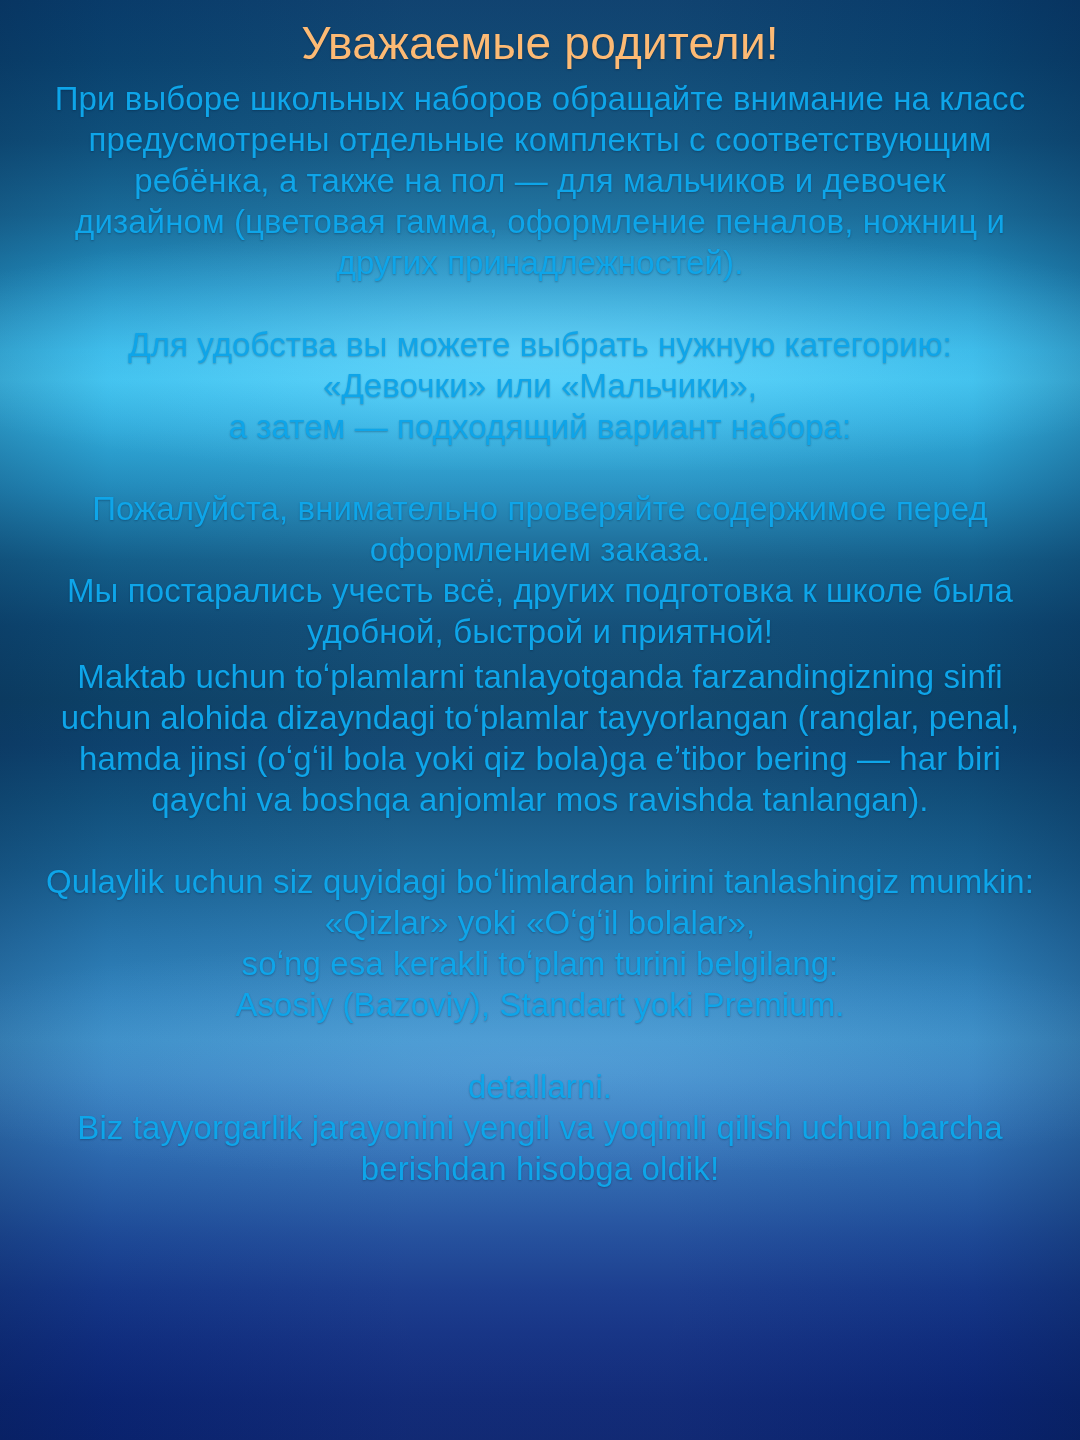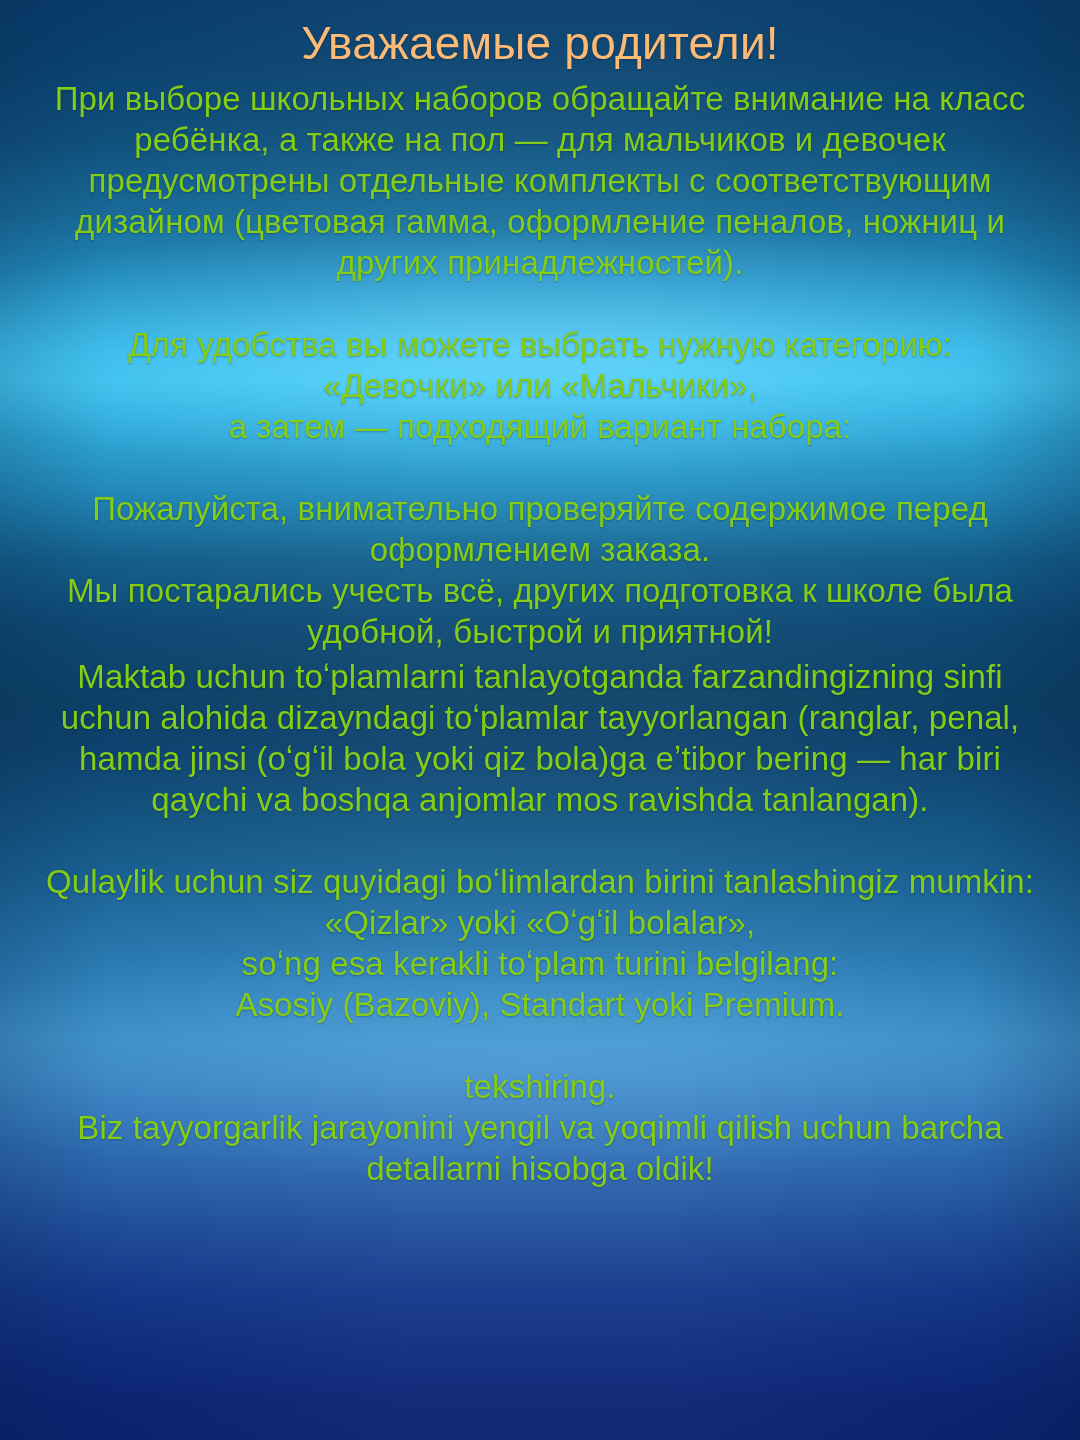--- a/index.html
+++ b/index.html
@@ -123,21 +123,21 @@
     color: #fdba74;
     text-shadow: 0 1px 2px rgba(0, 20, 45, 0.35);
     white-space: nowrap;
   }
 
   .para {
     font-size: 33px;
     line-height: 41px;
     font-weight: 400;
     letter-spacing: 0.1px;
-    color: #84cc16;
+    color: #0ea5e9;
     text-shadow: 0 1px 2px rgba(0, 20, 45, 0.30);
   }
 
   .para .line { display: block; white-space: nowrap; }
 
   .spacer-line { display: block; height: 41px; }
 
   #ru-title  { margin-top: 14px; }
   #ru-p1     { margin-top: 6px; }
   #ru-p2     { margin-top: 0; }
@@ -156,22 +156,22 @@
   <div class="bg-bloom"></div>
   <div class="bg-bloom-2"></div>
 </div>
 
 <div class="content">
 
   <h1 class="heading" id="ru-title">Уважаемые родители!</h1>
 
   <p class="para" id="ru-p1">
     <span class="line">При выборе школьных наборов обращайте внимание на класс</span>
+    <span class="line">предусмотрены отдельные комплекты с соответствующим</span>
     <span class="line">ребёнка, а также на пол — для мальчиков и девочек</span>
-    <span class="line">предусмотрены отдельные комплекты с соответствующим</span>
     <span class="line">дизайном (цветовая гамма, оформление пеналов, ножниц и</span>
     <span class="line">других принадлежностей).</span>
   </p>
 
   <p class="para" id="ru-p2">
     <span class="spacer-line"></span>
     <span class="line">Для удобства вы можете выбрать нужную категорию:</span>
     <span class="line">«Девочки» или «Мальчики»,</span>
     <span class="line">а затем — подходящий вариант набора:</span>
   </p>
@@ -195,18 +195,18 @@
   <p class="para" id="uz-p2">
     <span class="spacer-line"></span>
     <span class="line">Qulaylik uchun siz quyidagi boʻlimlardan birini tanlashingiz mumkin:</span>
     <span class="line">«Qizlar» yoki «Oʻgʻil bolalar»,</span>
     <span class="line">soʻng esa kerakli toʻplam turini belgilang:</span>
     <span class="line">Asosiy (Bazoviy), Standart yoki Premium.</span>
   </p>
 
   <p class="para" id="uz-p3">
     <span class="spacer-line"></span>
-    <span class="line">tekshiring.</span>
+    <span class="line">detallarni.</span>
     <span class="line">Biz tayyorgarlik jarayonini yengil va yoqimli qilish uchun barcha</span>
-    <span class="line">detallarni hisobga oldik!</span>
+    <span class="line">berishdan hisobga oldik!</span>
   </p>
 
 </div>
 
 </body></html>

